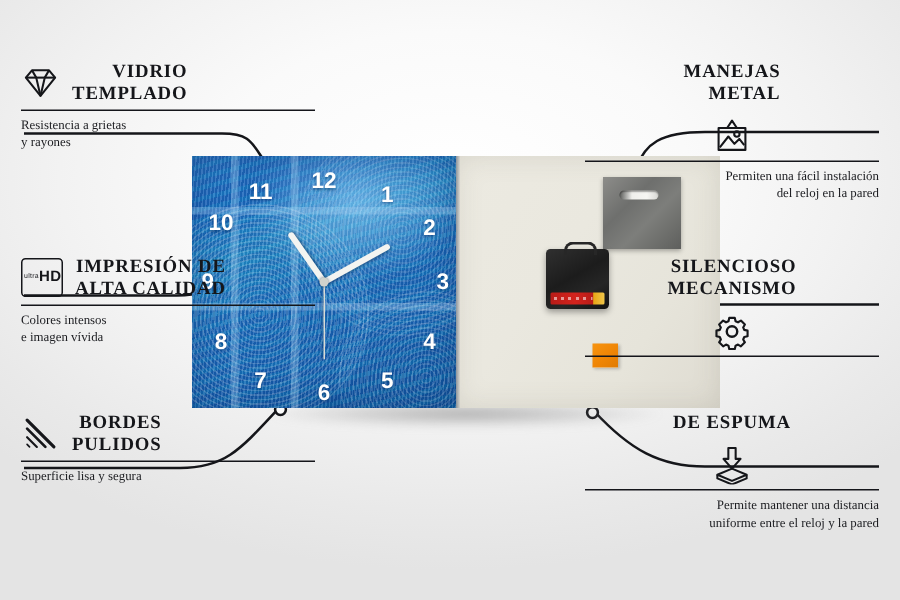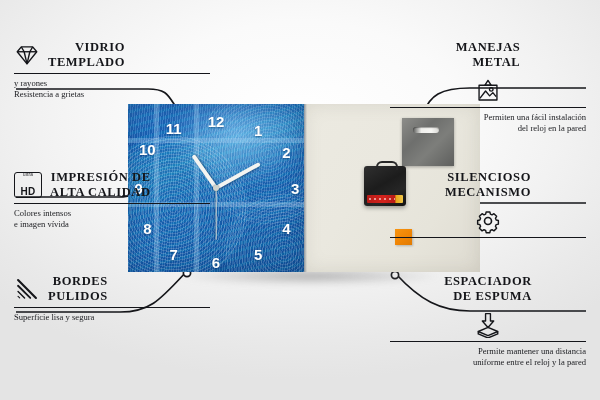--- a/index.html
+++ b/index.html
@@ -128,21 +128,21 @@
   
   #c-vidrio     {left:14px;  top:40px;  width:196px;}
   #c-impresion  {left:14px;  top:170px; width:196px;}
   #c-bordes     {left:14px;  top:274px; width:196px;}
   #c-manejas    {left:390px; top:40px;  width:196px;}
   #c-mecanismo  {left:390px; top:170px; width:196px;}
   #c-espaciador {left:390px; top:274px; width:196px;}
 
   .hd-box{
     width:26px;height:24px;border:1.8px solid #15161a;border-radius:3px;
-    display:flex;flex-direction:column;align-items:center;justify-content:space-between;
+    display:flex;flex-direction:row;align-items:center;justify-content:flex-end;
     font-family:"Liberation Sans", sans-serif;color:#15161a;
   }
   .hd-box .u{font-size:4.6px;line-height:1;letter-spacing:.2px;}
   .hd-box .h{font-size:10px;line-height:1;font-weight:bold;letter-spacing:.3px;}
 </style>
 </head>
 <body>
 
 <div id="stage">
 
@@ -227,22 +227,22 @@
             <path d="M23 6 L19.5 12 L16 27"></path>
         </g>
       </svg>
       <div class="title">
         <div>VIDRIO</div>
         <div>TEMPLADO</div>
       </div>
     </div>
     <div class="rule"></div>
     <div class="desc">
+      <div>Resistencia a grietas</div>
       <div>y rayones</div>
-      <div>Resistencia a grietas</div>
     </div>
   </div>
 
   <div class="callout left" id="c-impresion">
     <div class="head">
       <div class="hd-box">
         <div class="u">ultra</div>
         <div class="h">HD</div>
       </div>
       <div class="title">
@@ -314,21 +314,20 @@
       </svg>
     </div>
     <div class="rule"></div>
     <div class="desc">
     </div>
   </div>
 
   <div class="callout right" id="c-espaciador">
     <div class="head">
       <div class="title">
-        <div>ESPACIADOR</div>
         <div>DE ESPUMA</div>
       </div>
       <svg class="ico" viewBox="0 0 32 32">
         <g fill="none" stroke="#15161a" stroke-width="1.7" stroke-linejoin="round">
           <path d="M13 2 h6 v9 h4 l-7 8 -7-8 h4 z"></path>
           <path d="M16 19 L4 24 L16 29 L28 24 Z"></path>
           <path d="M4 24 v3 L16 32 L28 27 v-3"></path>
         </g>
       </svg>
     </div>

